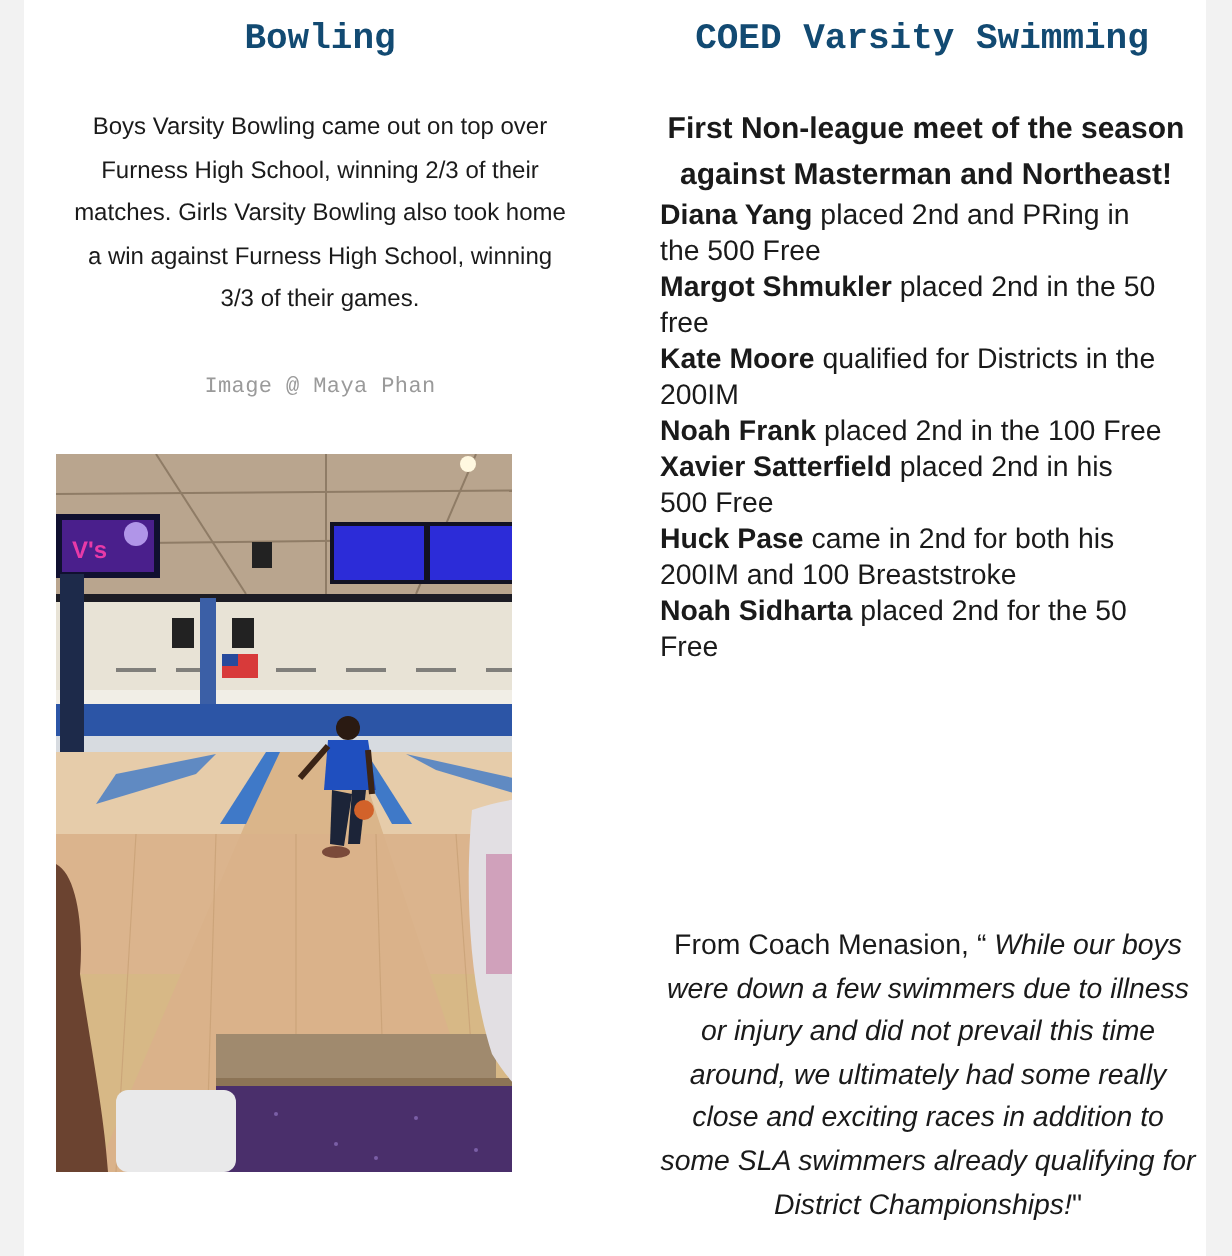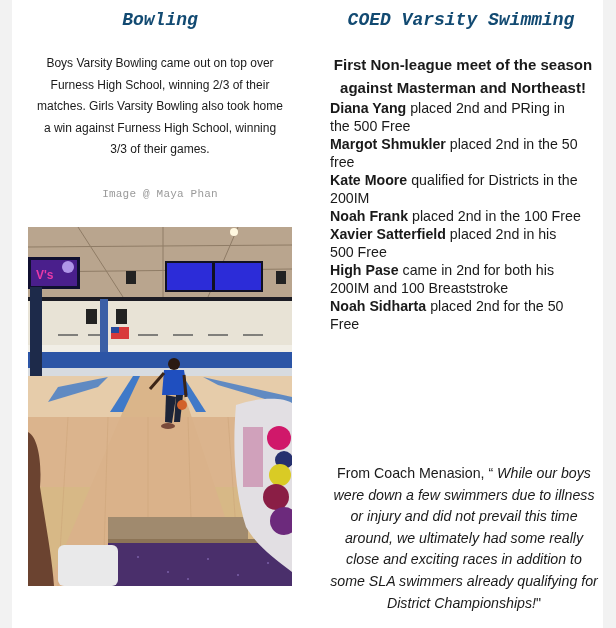--- a/index.html
+++ b/index.html
@@ -15,35 +15,34 @@
   }
   .col { position: absolute; top: 0; }
   .col-left { left: 16px; width: 264px; }
   .col-right { left: 318px; width: 258px; }
 
   .section-title {
     font-family: "Liberation Mono", monospace;
     font-weight: bold; font-size: 18px; color: #124a72;
     text-align: center; margin: 0; position: absolute; top: 9px; left: 0; right: 0;
     line-height: 22px;
-    font-style: italic;
   }
   .col-right .section-title { left: -10px; right: -14px; }
 
   .bowling-text {
     position: absolute; top: 53px; left: 6px; right: 6px;
     text-align: center; font-size: 12px; line-height: 21.6px; margin: 0;
   }
   .credit {
     position: absolute; top: 188px; left: 0; right: 0; text-align: center;
     font-family: "Liberation Mono", monospace; font-size: 11px; color: #9a9a9a;
     letter-spacing: 0.2px;
   }
   .photo {
-    position: absolute; top: 227px; left: 0; width: 264px; height: 359px;
+    position: absolute; top: 227px; left: 0; width: 228px; height: 359px;
     overflow: hidden; background: #bef264;
   }
   .photo svg { display: block; }
 
   .swim-subtitle {
     position: absolute; top: 53px; left: -6px; right: -14px;
     text-align: center; font-weight: bold; font-size: 15px; line-height: 23px; margin: 0;
   }
   .results {
     position: absolute; top: 99px; left: 0; width: 252px;
@@ -170,19 +169,19 @@
   <section class="col col-right">
     <h2 class="section-title">COED Varsity Swimming</h2>
     <p class="swim-subtitle">First Non-league meet of the season against Masterman and Northeast!</p>
 
     <ul class="results">
       <li><b>Diana Yang</b><span> placed 2nd and PRing in the 500 Free</span></li>
       <li><b>Margot Shmukler</b><span> placed 2nd in the 50 free</span></li>
       <li><b>Kate Moore</b><span> qualified for Districts in the 200IM</span></li>
       <li><b>Noah Frank</b><span> placed 2nd in the 100 Free</span></li>
       <li><b>Xavier Satterfield</b><span> placed 2nd in his 500 Free</span></li>
-      <li><b>High Pase</b><span> came in 2nd for both his 200IM and 100 Breaststroke</span></li>
+      <li><b>Huck Pase</b><span> came in 2nd for both his 200IM and 100 Breaststroke</span></li>
       <li><b>Noah Sidharta</b><span> placed 2nd for the 50 Free</span></li>
     </ul>
 
     <p class="quote"><span>From Coach Menasion, “ </span><i>While our boys were down a few swimmers due to illness or injury and did not prevail this time around, we ultimately had some really close and exciting races in addition to some SLA swimmers already qualifying for District Championships!</i><span>"</span></p>
   </section>
 </div>
 
 </body></html>

